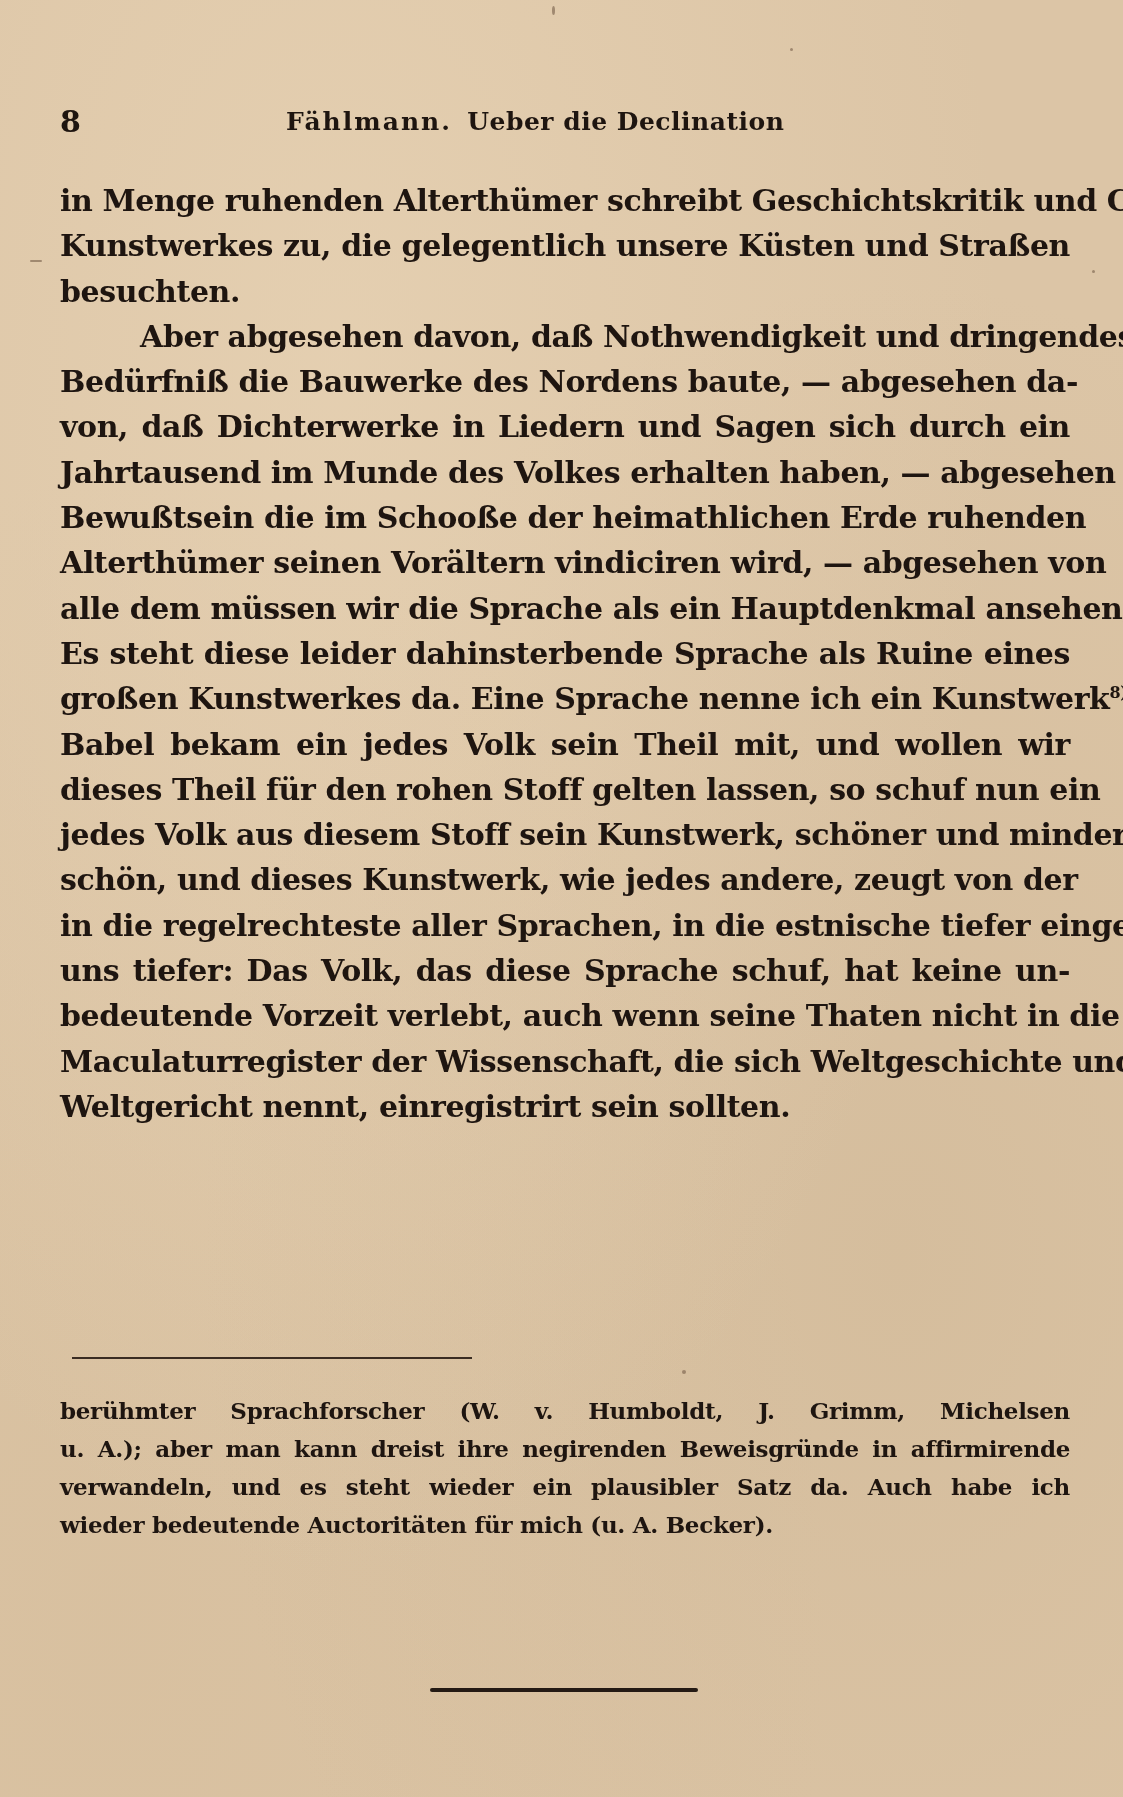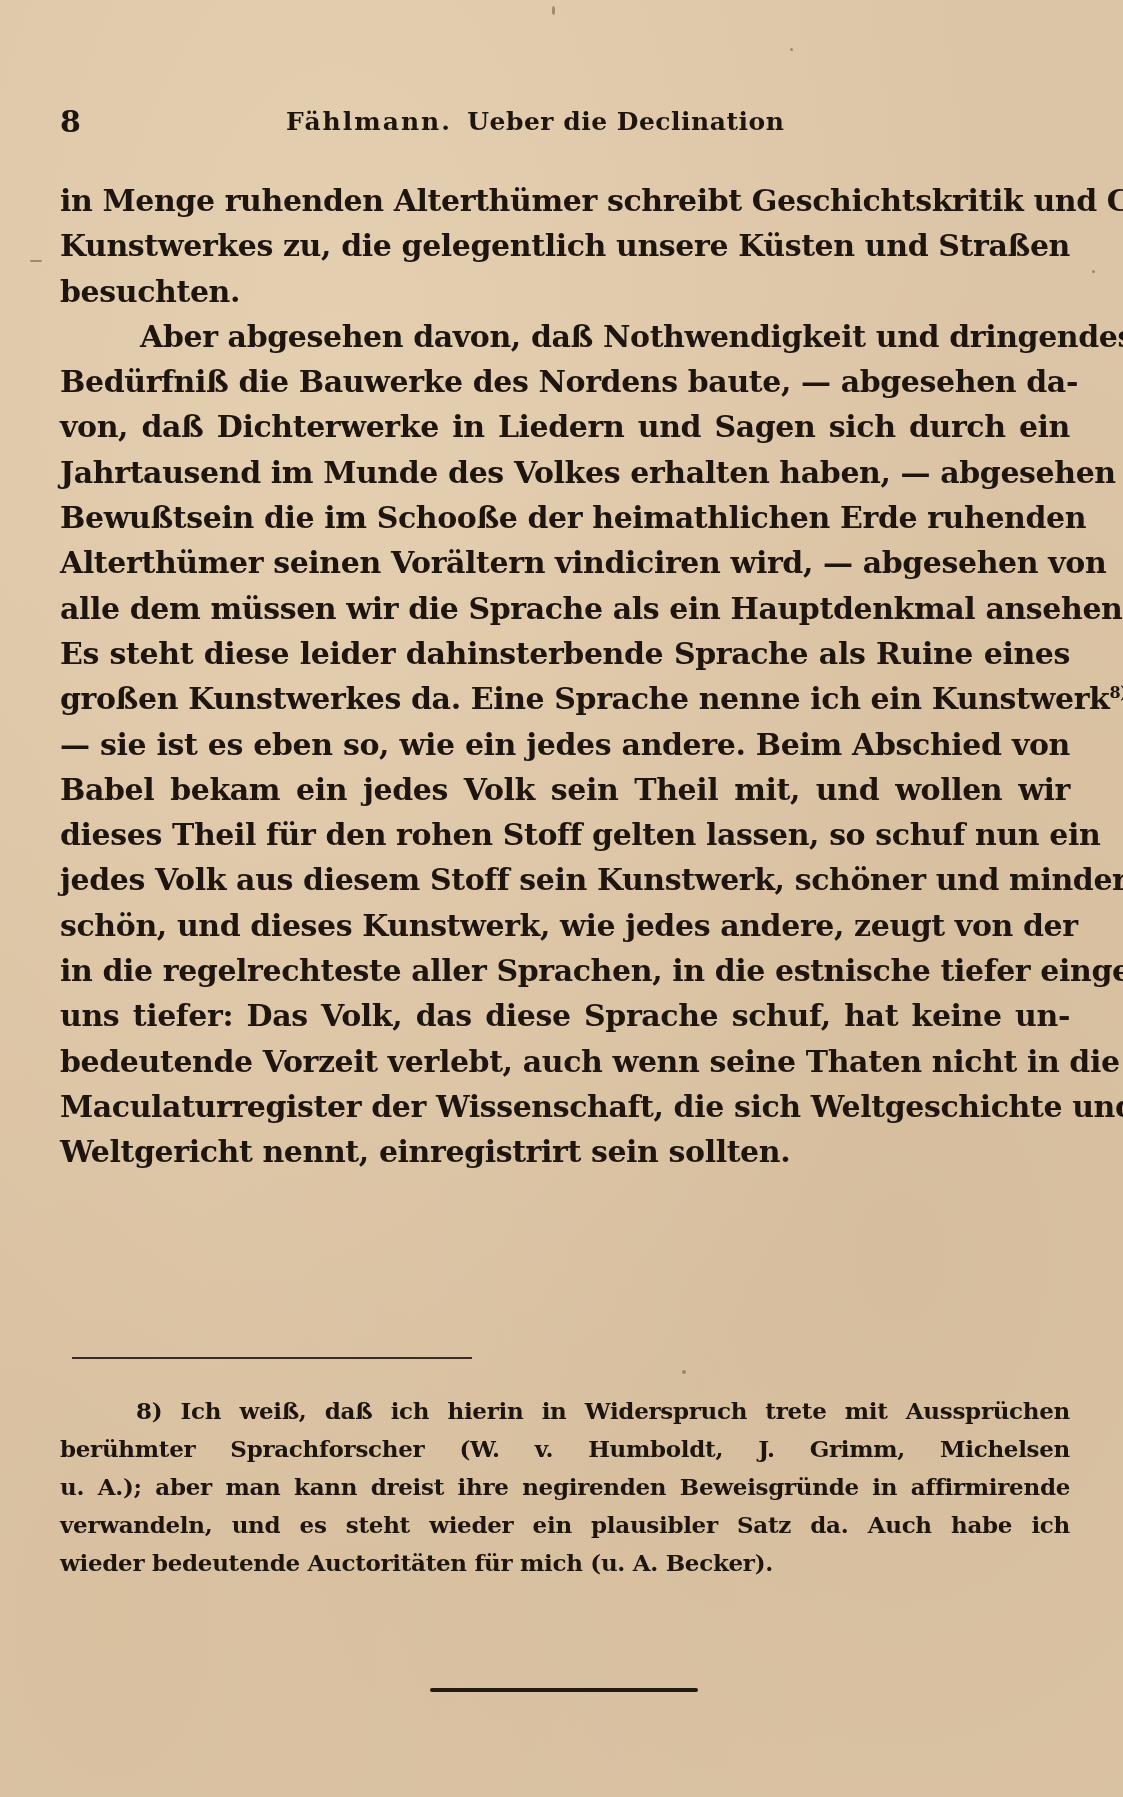--- a/index.html
+++ b/index.html
@@ -148,36 +148,34 @@
     <span class="line last">besuchten.</span>
     <span class="line indent">Aber abgesehen davon, daß Nothwendigkeit und dringendes</span>
     <span class="line">Bedürfniß die Bauwerke des Nordens baute, — abgesehen da-</span>
     <span class="line">von, daß Dichterwerke in Liedern und Sagen sich durch ein</span>
     <span class="line">Jahrtausend im Munde des Volkes erhalten haben, — abgesehen</span>
     <span class="line">Bewußtsein die im Schooße der heimathlichen Erde ruhenden</span>
     <span class="line">Alterthümer seinen Vorältern vindiciren wird, — abgesehen von</span>
     <span class="line">alle dem müssen wir die Sprache als ein Hauptdenkmal ansehen,</span>
     <span class="line">Es steht diese leider dahinsterbende Sprache als Ruine eines</span>
     <span class="line"><span>großen Kunstwerkes da. Eine Sprache nenne ich ein Kunstwerk</span><span class="fn-mark">8)</span></span>
-    <span class="line">— sie ist es eben so, wie ein jedes andere. Beim Abschied von</span>
     <span class="line">Babel bekam ein jedes Volk sein Theil mit, und wollen wir</span>
     <span class="line">dieses Theil für den rohen Stoff gelten lassen, so schuf nun ein</span>
     <span class="line">jedes Volk aus diesem Stoff sein Kunstwerk, schöner und minder</span>
     <span class="line">schön, und dieses Kunstwerk, wie jedes andere, zeugt von der</span>
     <span class="line">in die regelrechteste aller Sprachen, in die estnische tiefer eingehen,</span>
     <span class="line">uns tiefer: Das Volk, das diese Sprache schuf, hat keine un-</span>
     <span class="line">bedeutende Vorzeit verlebt, auch wenn seine Thaten nicht in die</span>
     <span class="line">Maculaturregister der Wissenschaft, die sich Weltgeschichte und</span>
     <span class="line last">Weltgericht nennt, einregistrirt sein sollten.</span>
   </div>
 
   <div class="footnote-rule"></div>
 
   <div class="footnotes">
-    <span class="fline first">8) Ich weiß, daß ich hierin in Widerspruch trete mit Aussprüchen</span>
     <span class="fline">berühmter Sprachforscher (W. v. Humboldt, J. Grimm, Michelsen</span>
     <span class="fline">u. A.); aber man kann dreist ihre negirenden Beweisgründe in affirmirende</span>
     <span class="fline">verwandeln, und es steht wieder ein plausibler Satz da. Auch habe ich</span>
     <span class="fline last">wieder bedeutende Auctoritäten für mich (u. A. Becker).</span>
   </div>
 
   <div class="bottom-rule"></div>
 </div>
 
 <div class="speck" style="left:552px;top:6px;width:3px;height:9px;"></div>

